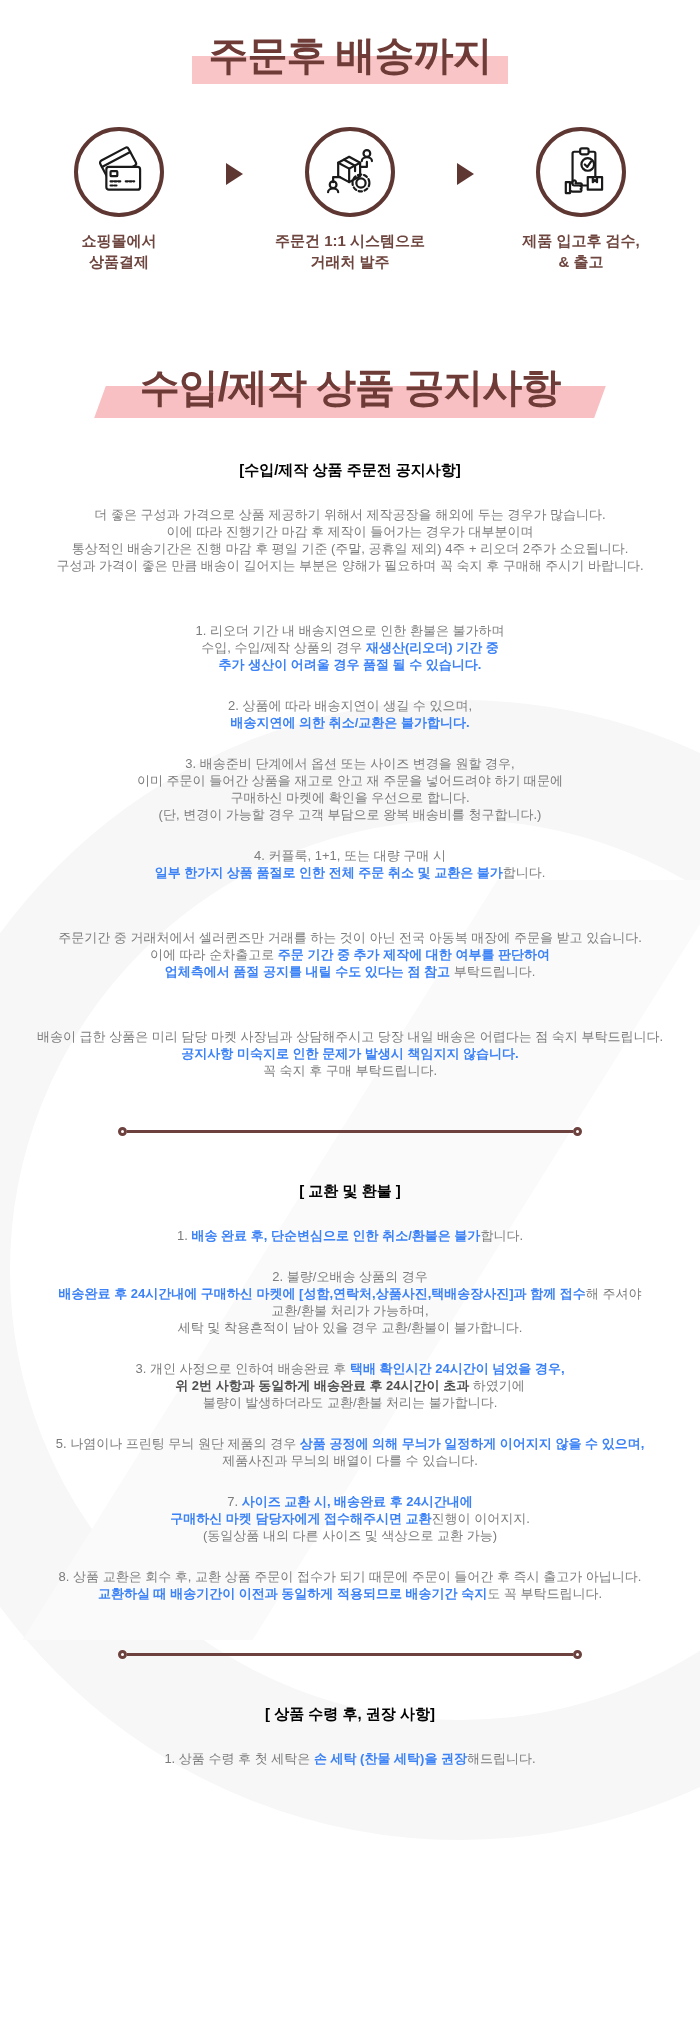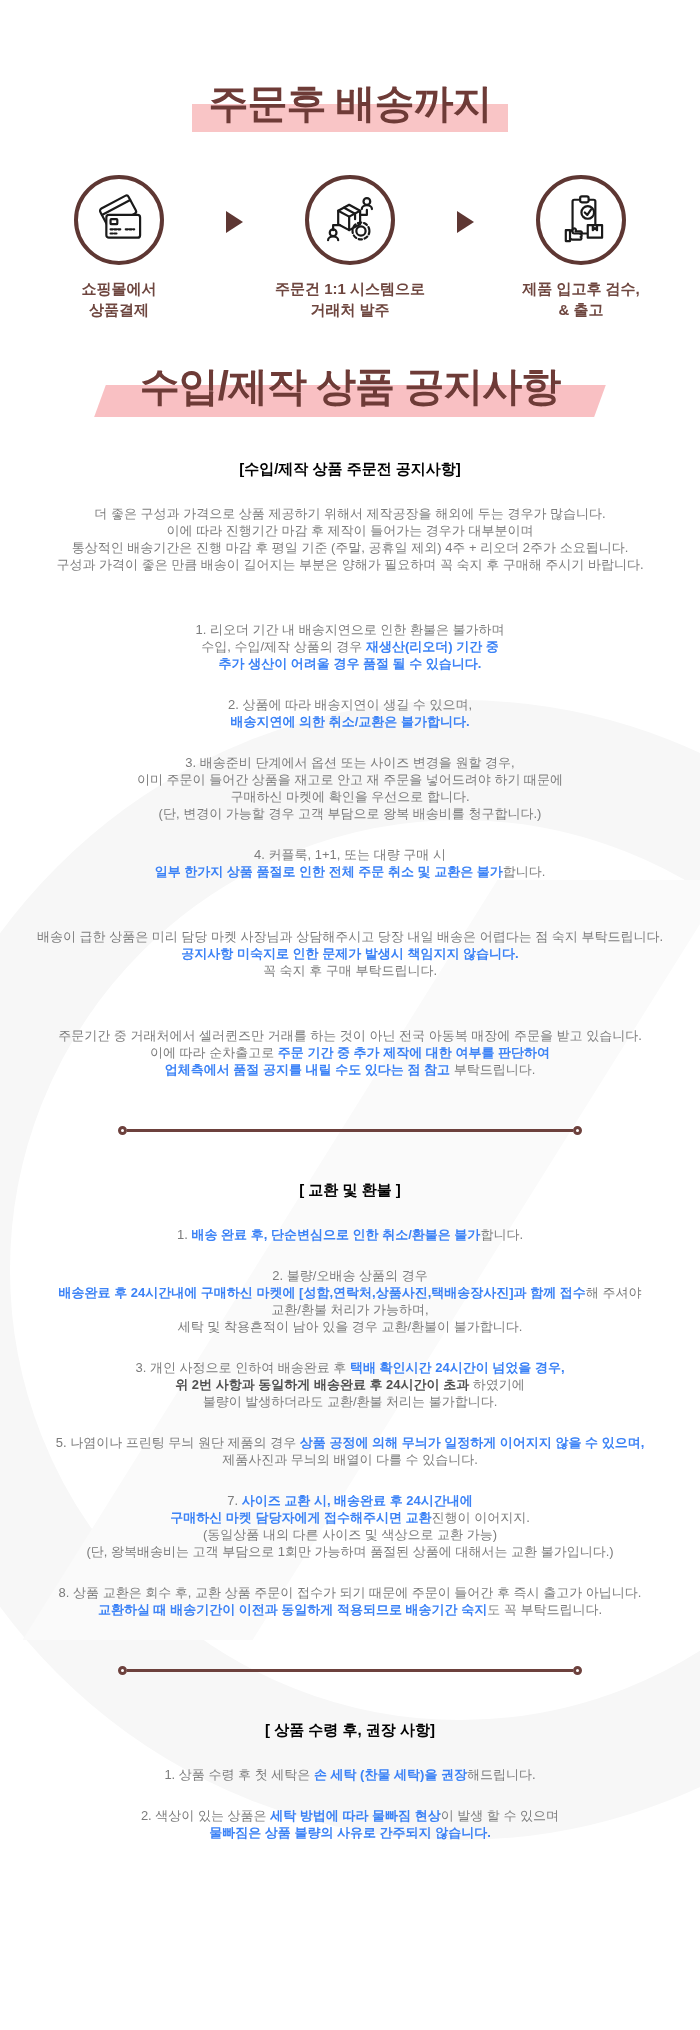--- a/index.html
+++ b/index.html
@@ -1,21 +1,21 @@
 <!DOCTYPE html>
 <html><head>
 <meta charset="utf-8">
 <style>
   * { box-sizing: border-box; }
   html,body { margin:0; padding:0; }
   body {
     width:700px; height:2030px; background:#ffffff; overflow:hidden;
     font-family:"Liberation Sans","DejaVu Sans",sans-serif;
   }
-  .page { position:relative; width:700px; height:2030px; padding-top:76px; }
+  .page { position:relative; width:700px; height:2030px; padding-top:28px; }
 
   
   .watermark { position:absolute; inset:0; overflow:hidden; pointer-events:none; z-index:0; }
   .watermark::before {
     content:""; position:absolute; top:700px; left:-110px; width:900px; height:900px;
     border:120px solid #f7f7f7; border-radius:50%;
   }
   .watermark::after {
     content:""; position:absolute; top:880px; left:260px; width:230px; height:760px;
     background:#fafafa; transform:skew(-32deg);
@@ -25,21 +25,21 @@
   
   .big-title { text-align:center; margin:0 0 44px; }
   .big-title .hl {
     display:inline-block; position:relative; font-size:40px; font-weight:bold;
     color:#6e3b37; letter-spacing:-1px; padding:0 6px;
   }
   .big-title .hl::before {
     content:""; position:absolute; z-index:-1; left:-10px; right:-10px; top:50%; height:52%;
     background:#f9c5c6;
   }
-  .big-title.second { margin:39px 0 46px; }
+  .big-title.second { margin:88px 0 46px; }
   .big-title.second .hl::before {
     left:-34px; right:-34px; top:48%; height:58%;
     background:#f9c0c3; transform:skew(-20deg);
   }
 
   
   .process-row { display:flex; justify-content:center; align-items:flex-start; gap:22px; margin:0 auto; }
   .step { display:flex; flex-direction:column; align-items:center; width:170px; }
   .circle {
     width:90px; height:90px; border:4px solid #5e3733; border-radius:50%;
@@ -149,42 +149,41 @@
     </h2>
 
     <div class="sections">
         <section>
           <h3 class="sec-heading">[수입/제작 상품 주문전 공지사항]</h3>
           <p class="block"><span class="t-g">더 좋은 구성과 가격으로 상품 제공하기 위해서 제작공장을 해외에 두는 경우가 많습니다.</span><br><span class="t-g">이에 따라 진행기간 마감 후 제작이 들어가는 경우가 대부분이며</span><br><span class="t-g">통상적인 배송기간은 진행 마감 후 평일 기준 (주말, 공휴일 제외) 4주 + 리오더 2주가 소요됩니다.</span><br><span class="t-g">구성과 가격이 좋은 만큼 배송이 길어지는 부분은 양해가 필요하며 꼭 숙지 후 구매해 주시기 바랍니다.</span></p>
           <p class="block sp"><span class="t-g">1. 리오더 기간 내 배송지연으로 인한 환불은 불가하며</span><br><span class="t-g">수입, 수입/제작 상품의 경우 </span><span class="t-r">재생산(리오더) 기간 중</span><br><span class="t-r">추가 생산이 어려울 경우 품절 될 수 있습니다.</span></p>
           <p class="block"><span class="t-g">2. 상품에 따라 배송지연이 생길 수 있으며,</span><br><span class="t-r">배송지연에 의한 취소/교환은 불가합니다.</span></p>
           <p class="block"><span class="t-g">3. 배송준비 단계에서 옵션 또는 사이즈 변경을 원할 경우,</span><br><span class="t-g">이미 주문이 들어간 상품을 재고로 안고 재 주문을 넣어드려야 하기 때문에</span><br><span class="t-g">구매하신 마켓에 확인을 우선으로 합니다.</span><br><span class="t-g">(단, 변경이 가능할 경우 고객 부담으로 왕복 배송비를 청구합니다.)</span></p>
           <p class="block"><span class="t-g">4. 커플룩, 1+1, 또는 대량 구매 시</span><br><span class="t-r">일부 한가지 상품 품절로 인한 전체 주문 취소 및 교환은 불가</span><span class="t-g">합니다.</span></p>
+          <p class="block sp"><span class="t-g">주문기간 중 거래처에서 셀러퀸즈만 거래를 하는 것이 아닌 전국 아동복 매장에 주문을 받고 있습니다.</span><br><span class="t-g">이에 따라 순차출고로 </span><span class="t-r">주문 기간 중 추가 제작에 대한 여부를 판단하여</span><br><span class="t-r">업체측에서 품절 공지를 내릴 수도 있다는 점 참고</span><span class="t-g"> 부탁드립니다.</span></p>
           <p class="block sp"><span class="t-g">배송이 급한 상품은 미리 담당 마켓 사장님과 상담해주시고 당장 내일 배송은 어렵다는 점 숙지 부탁드립니다.</span><br><span class="t-r">공지사항 미숙지로 인한 문제가 발생시 책임지지 않습니다.</span><br><span class="t-g">꼭 숙지 후 구매 부탁드립니다.</span></p>
-          <p class="block sp"><span class="t-g">주문기간 중 거래처에서 셀러퀸즈만 거래를 하는 것이 아닌 전국 아동복 매장에 주문을 받고 있습니다.</span><br><span class="t-g">이에 따라 순차출고로 </span><span class="t-r">주문 기간 중 추가 제작에 대한 여부를 판단하여</span><br><span class="t-r">업체측에서 품절 공지를 내릴 수도 있다는 점 참고</span><span class="t-g"> 부탁드립니다.</span></p>
         </section>
         <div class="divider">
           <span class="ring"></span>
           <span class="line"></span>
           <span class="ring"></span>
         </div>
         <section>
           <h3 class="sec-heading">[ 교환 및 환불 ]</h3>
           <p class="block"><span class="t-g">1. </span><span class="t-r">배송 완료 후, 단순변심으로 인한 취소/환불은 불가</span><span class="t-g">합니다.</span></p>
           <p class="block"><span class="t-g">2. 불량/오배송 상품의 경우</span><br><span class="t-r">배송완료 후 24시간내에 구매하신 마켓에 [성함,연락처,상품사진,택배송장사진]과 함께 접수</span><span class="t-g">해 주셔야</span><br><span class="t-g">교환/환불 처리가 가능하며,</span><br><span class="t-g">세탁 및 착용흔적이 남아 있을 경우 교환/환불이 불가합니다.</span></p>
           <p class="block"><span class="t-g">3. 개인 사정으로 인하여 배송완료 후 </span><span class="t-r">택배 확인시간 24시간이 넘었을 경우,</span><br><span class="t-d">위 2번 사항과 동일하게 배송완료 후 24시간이 초과 </span><span class="t-g">하였기에</span><br><span class="t-g">불량이 발생하더라도 교환/환불 처리는 불가합니다.</span></p>
           <p class="block"><span class="t-g">5. 나염이나 프린팅 무늬 원단 제품의 경우 </span><span class="t-r">상품 공정에 의해 무늬가 일정하게 이어지지 않을 수 있으며,</span><br><span class="t-g">제품사진과 무늬의 배열이 다를 수 있습니다.</span></p>
-          <p class="block"><span class="t-g">7. </span><span class="t-r">사이즈 교환 시, 배송완료 후 24시간내에</span><br><span class="t-r">구매하신 마켓 담당자에게 접수해주시면 교환</span><span class="t-g">진행이 이어지지.</span><br><span class="t-g">(동일상품 내의 다른 사이즈 및 색상으로 교환 가능)</span><br><span class="t-g">(단, 왕복배송비는 고객 부담으로 1회만 가능하며 품절된 상품에 대해서는 교환 불가입니다.)</span></p>
+          <p class="block"><span class="t-g">7. </span><span class="t-r">사이즈 교환 시, 배송완료 후 24시간내에</span><br><span class="t-r">구매하신 마켓 담당자에게 접수해주시면 교환</span><span class="t-g">진행이 이어지지.</span><br><span class="t-g">(동일상품 내의 다른 사이즈 및 색상으로 교환 가능)</span><br></p>
           <p class="block"><span class="t-g">8. 상품 교환은 회수 후, 교환 상품 주문이 접수가 되기 때문에 주문이 들어간 후 즉시 출고가 아닙니다.</span><br><span class="t-r">교환하실 때 배송기간이 이전과 동일하게 적용되므로 배송기간 숙지</span><span class="t-g">도 꼭 부탁드립니다.</span></p>
         </section>
         <div class="divider">
           <span class="ring"></span>
           <span class="line"></span>
           <span class="ring"></span>
         </div>
         <section>
           <h3 class="sec-heading">[ 상품 수령 후, 권장 사항]</h3>
           <p class="block"><span class="t-g">1. 상품 수령 후 첫 세탁은 </span><span class="t-r">손 세탁 (찬물 세탁)을 권장</span><span class="t-g">해드립니다.</span></p>
-          <p class="block"><span class="t-g">2. 색상이 있는 상품은 </span><span class="t-r">세탁 방법에 따라 물빠짐 현상</span><span class="t-g">이 발생 할 수 있으며</span><br><span class="t-r">물빠짐은 상품 불량의 사유로 간주되지 않습니다.</span></p>
         </section>
       </div>
   </div>
 </div>
 
 </body></html>

